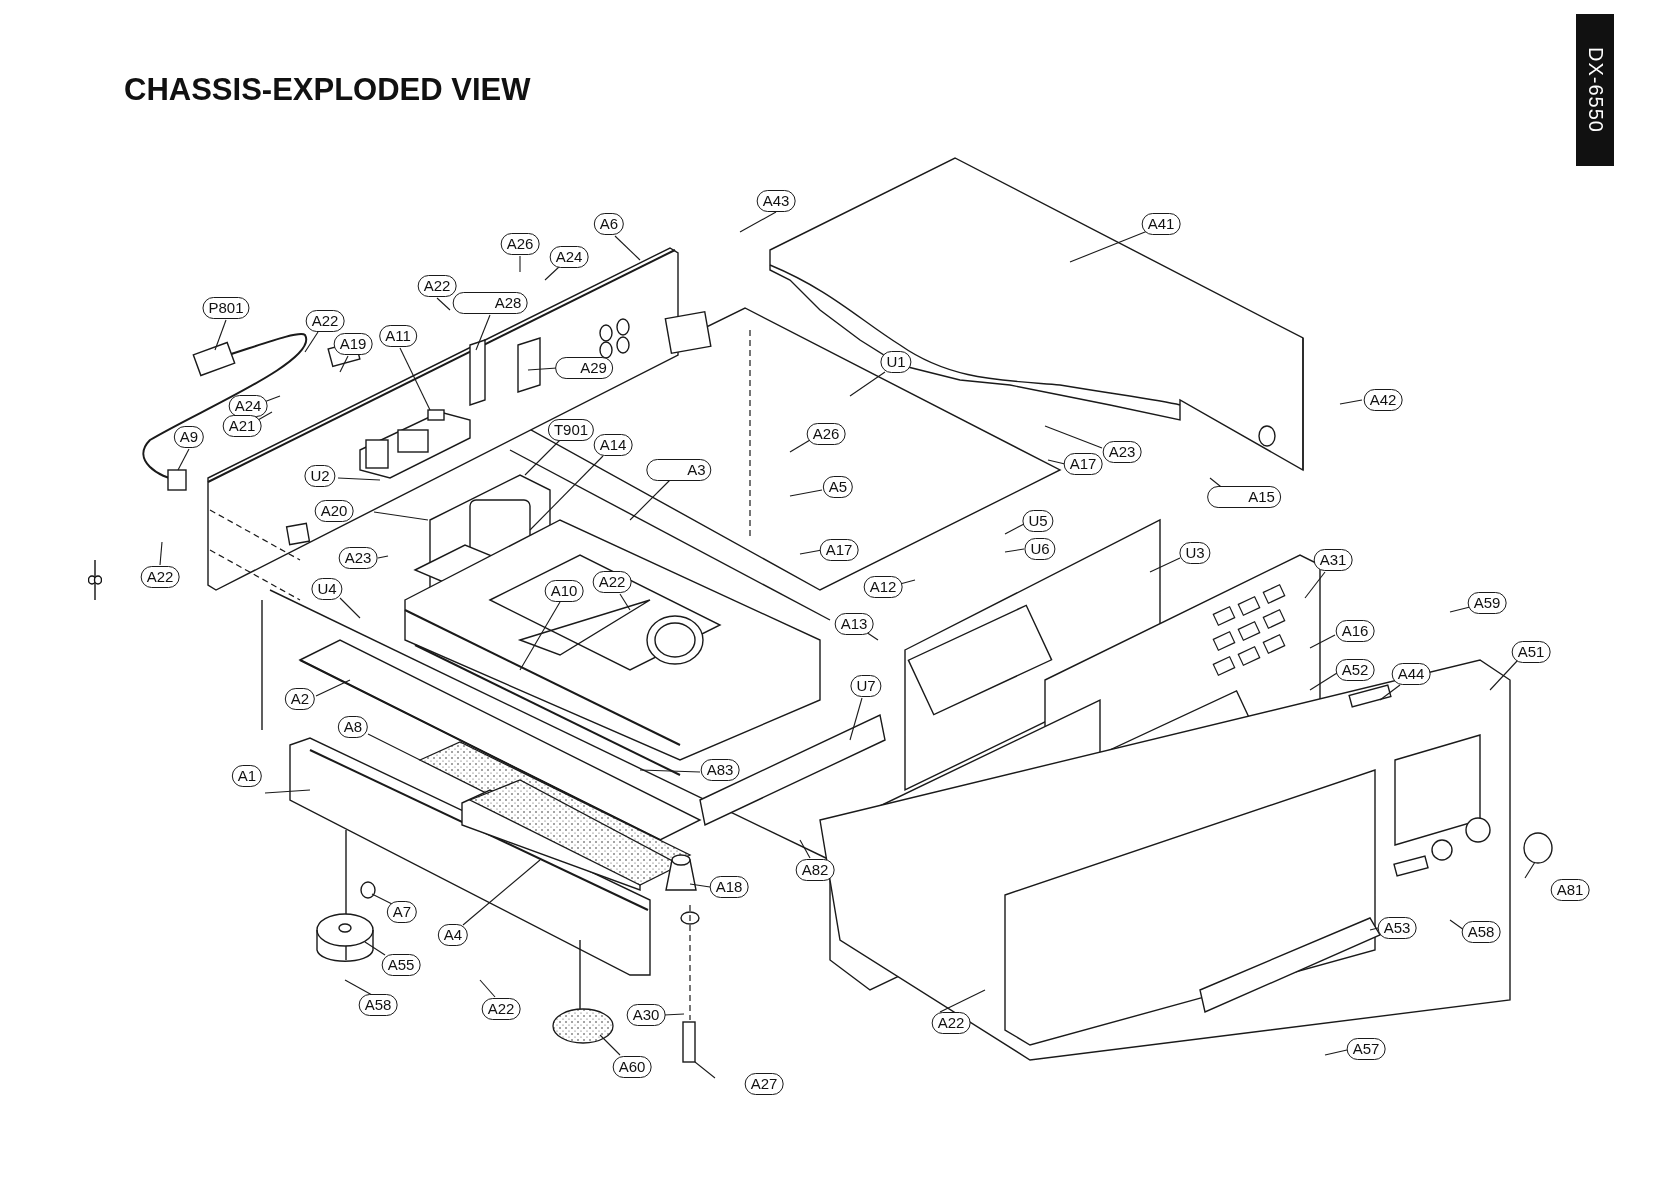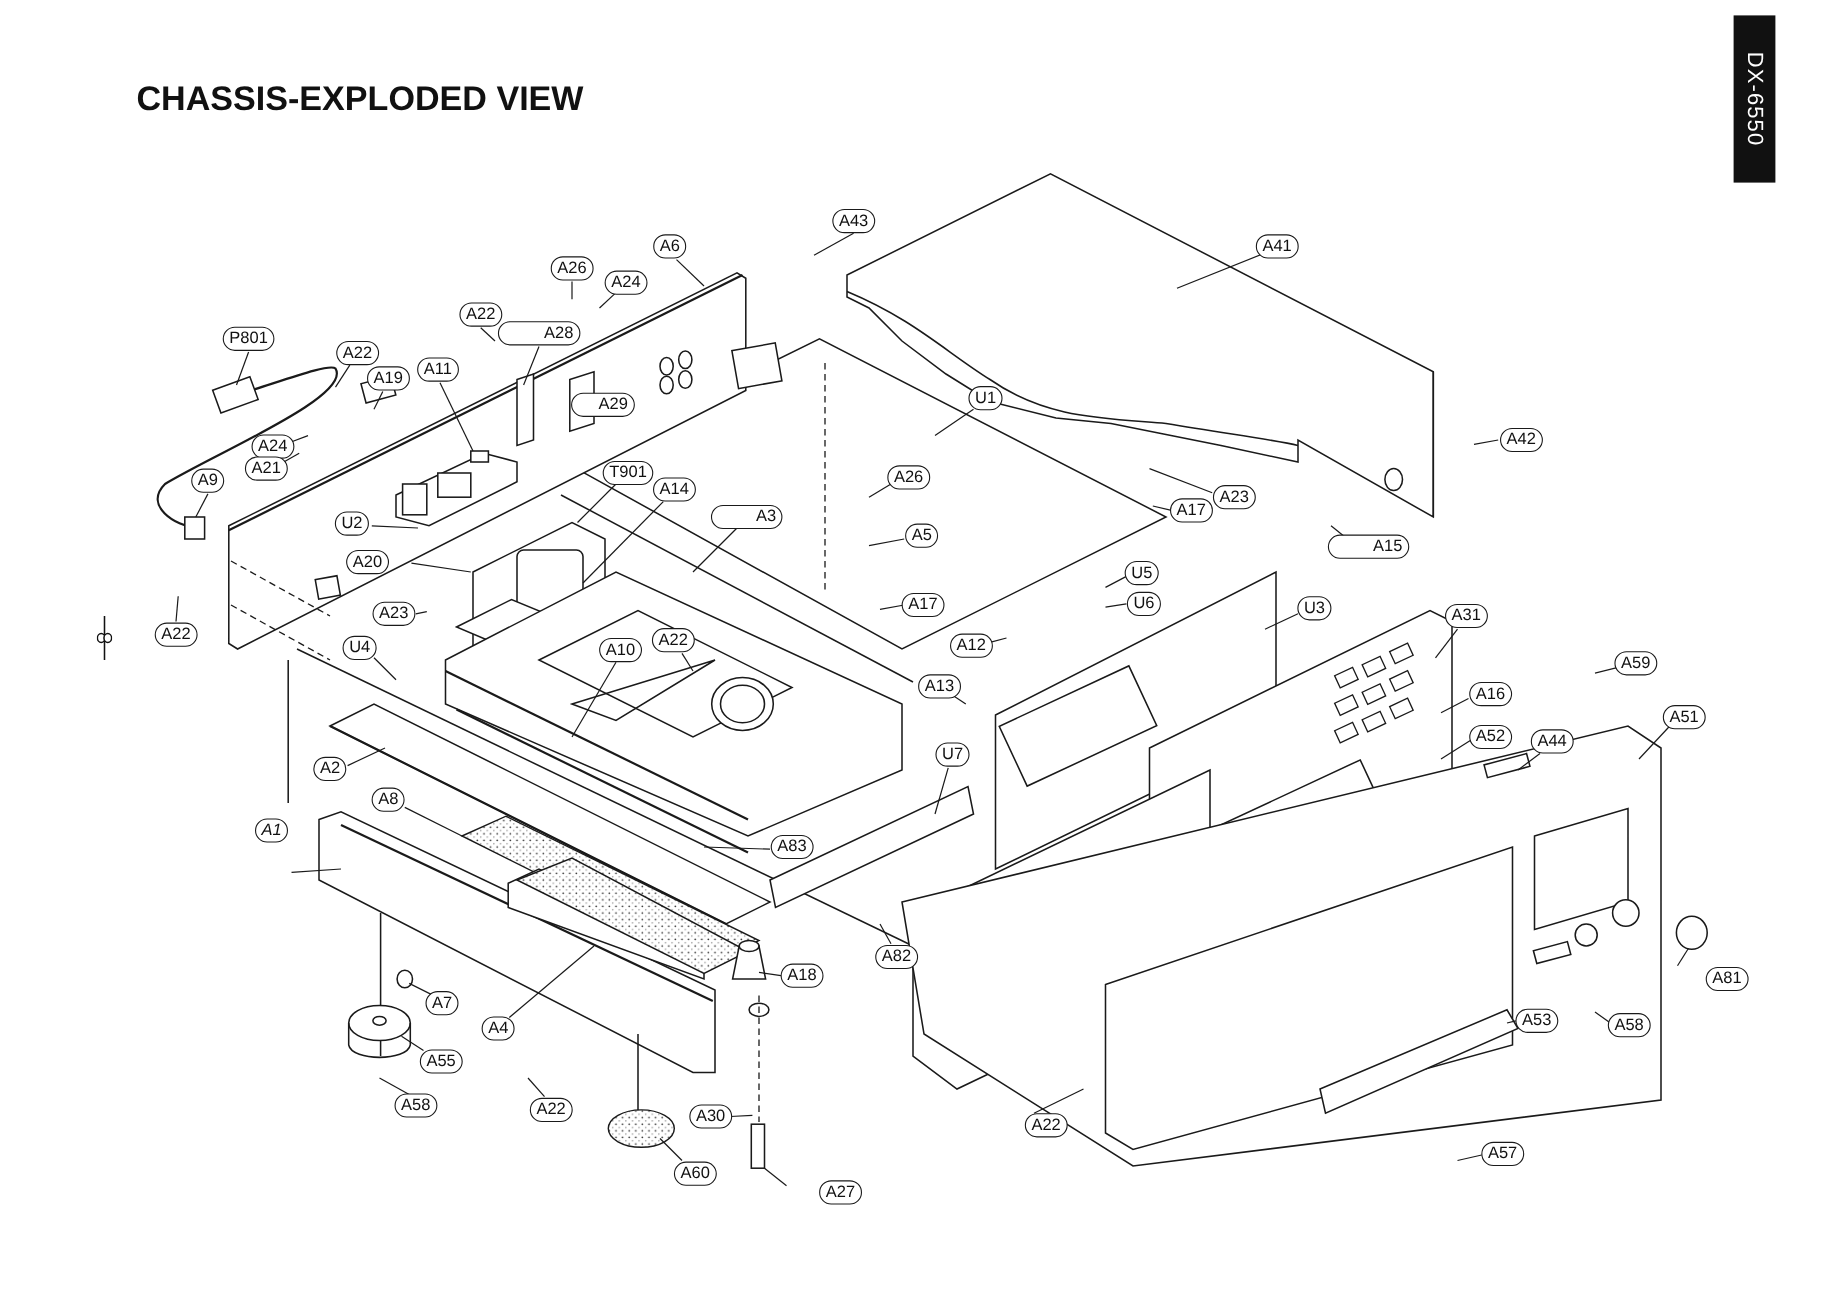--- a/index.html
+++ b/index.html
@@ -263,21 +263,21 @@
     <div class="callout" style="left: 1161px; top: 224px;">A41</div>
     <div class="callout" style="left: 609px; top: 224px;">A6</div>
     <div class="callout" style="left: 520px; top: 244px;">A26</div>
     <div class="callout" style="left: 569px; top: 257px;">A24</div>
     <div class="callout" style="left: 437px; top: 286px;">A22</div>
     <div class="callout" style="left: 490px; top: 303px; padding-left: 41px;">A28</div>
     <div class="callout" style="left: 226px; top: 308px;">P801</div>
     <div class="callout" style="left: 325px; top: 321px;">A22</div>
     <div class="callout" style="left: 353px; top: 344px;">A19</div>
     <div class="callout" style="left: 398px; top: 336px;">A11</div>
-    <div class="callout" style="left: 548px; top: 368px; padding-left: 24px;">A29</div>
+    <div class="callout" style="left: 584px; top: 368px; padding-left: 24px;">A29</div>
     <div class="callout" style="left: 896px; top: 362px;">U1</div>
     <div class="callout" style="left: 1383px; top: 400px;">A42</div>
     <div class="callout" style="left: 248px; top: 406px;">A24</div>
     <div class="callout" style="left: 242px; top: 426px;">A21</div>
     <div class="callout" style="left: 571px; top: 430px;">T901</div>
     <div class="callout" style="left: 613px; top: 445px;">A14</div>
     <div class="callout" style="left: 189px; top: 437px;">A9</div>
     <div class="callout" style="left: 826px; top: 434px;">A26</div>
     <div class="callout" style="left: 1122px; top: 452px;">A23</div>
     <div class="callout" style="left: 1083px; top: 464px;">A17</div>
@@ -300,21 +300,21 @@
     <div class="callout" style="left: 1487px; top: 603px;">A59</div>
     <div class="callout" style="left: 854px; top: 624px;">A13</div>
     <div class="callout" style="left: 1355px; top: 631px;">A16</div>
     <div class="callout" style="left: 1531px; top: 652px;">A51</div>
     <div class="callout" style="left: 1355px; top: 670px;">A52</div>
     <div class="callout" style="left: 1411px; top: 674px;">A44</div>
     <div class="callout" style="left: 866px; top: 686px;">U7</div>
     <div class="callout" style="left: 300px; top: 699px;">A2</div>
     <div class="callout" style="left: 353px; top: 727px;">A8</div>
     <div class="callout" style="left: 720px; top: 770px;">A83</div>
-    <div class="callout" style="left: 247px; top: 755px; font-style: italic;">A1</div>
+    <div class="callout" style="left: 247px; top: 776px;">A1</div>
     <div class="callout" style="left: 815px; top: 870px;">A82</div>
     <div class="callout" style="left: 729px; top: 887px;">A18</div>
     <div class="callout" style="left: 402px; top: 912px;">A7</div>
     <div class="callout" style="left: 1530px; top: 890px; margin-left: 40px;">A81</div>
     <div class="callout" style="left: 453px; top: 935px;">A4</div>
     <div class="callout" style="left: 1397px; top: 928px;">A53</div>
     <div class="callout" style="left: 1481px; top: 932px;">A58</div>
     <div class="callout" style="left: 401px; top: 965px;">A55</div>
     <div class="callout" style="left: 951px; top: 1023px;">A22</div>
     <div class="callout" style="left: 501px; top: 1009px;">A22</div>

